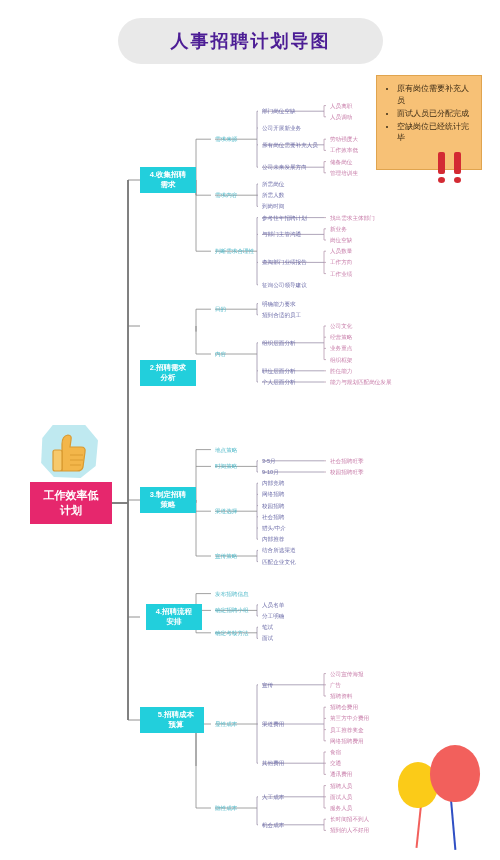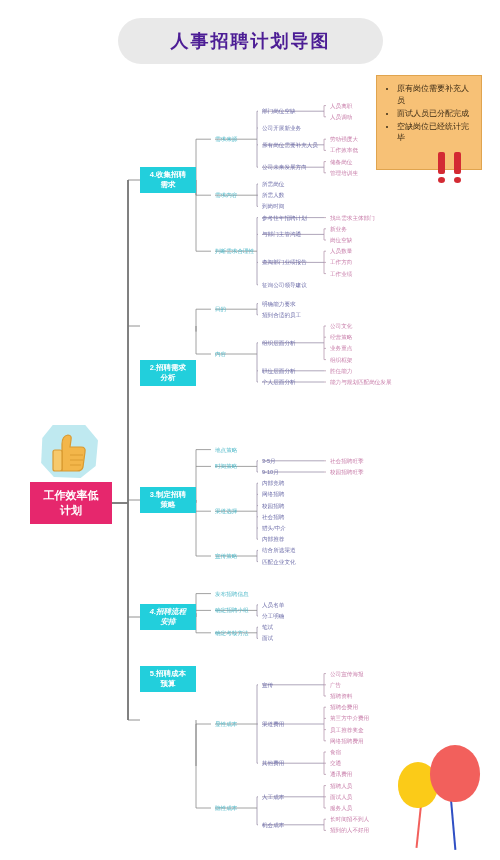--- a/index.html
+++ b/index.html
@@ -263,25 +263,25 @@
   <div>需求</div>
 </div>
 <div class="l1" id="b2" style="left:140px;top:324px;margin-top:36px;">
   <div>2.招聘需求</div>
   <div>分析</div>
 </div>
 <div class="l1" id="b3" style="left:140px;top:487px;">
   <div>3.制定招聘</div>
   <div>策略</div>
 </div>
-<div class="l1" id="b4" style="left:140px;top:604px;font-style:italic;">
+<div class="l1" id="b4" style="left:146px;top:604px;">
   <div>4.招聘流程</div>
   <div>安排</div>
 </div>
-<div class="l1" id="b5" style="left:140px;top:666px;">
+<div class="l1" id="b5" style="left:140px;top:707px;padding-left:8px;">
   <div>5.招聘成本</div>
   <div>预算</div>
 </div>
 
 <div id="nodes">
     <div class="nd l4" style="left: 330px; top: 105.6px; color: rgb(199, 123, 168);">人员离职</div>
     <div class="nd l4" style="left: 330px; top: 116.8px; color: rgb(199, 123, 168);">人员调动</div>
     <div class="nd l3" style="left: 262px; top: 111.2px; color: rgb(107, 107, 168);">部门岗位空缺</div>
     <div class="nd l3" style="left: 262px; top: 128px; color: rgb(107, 107, 168);">公司开展新业务</div>
     <div class="nd l4" style="left: 330px; top: 139.2px; color: rgb(199, 123, 168);">劳动强度大</div>

